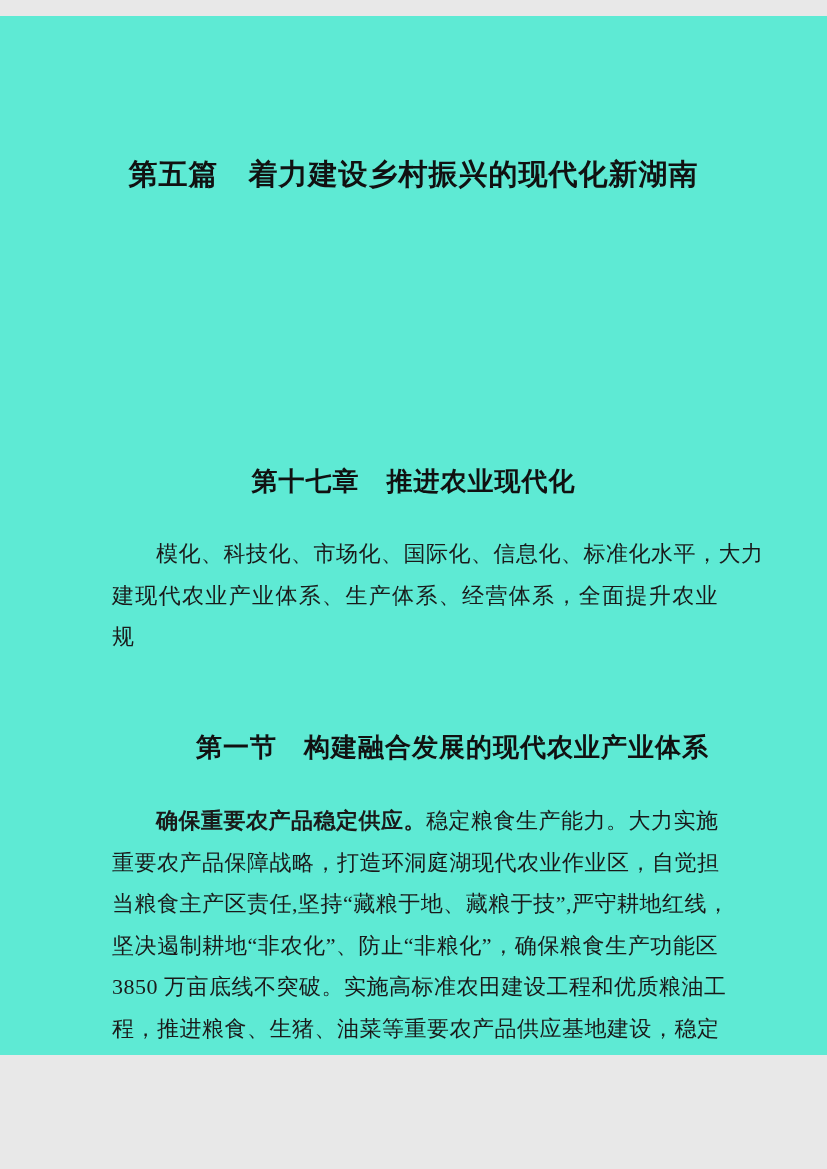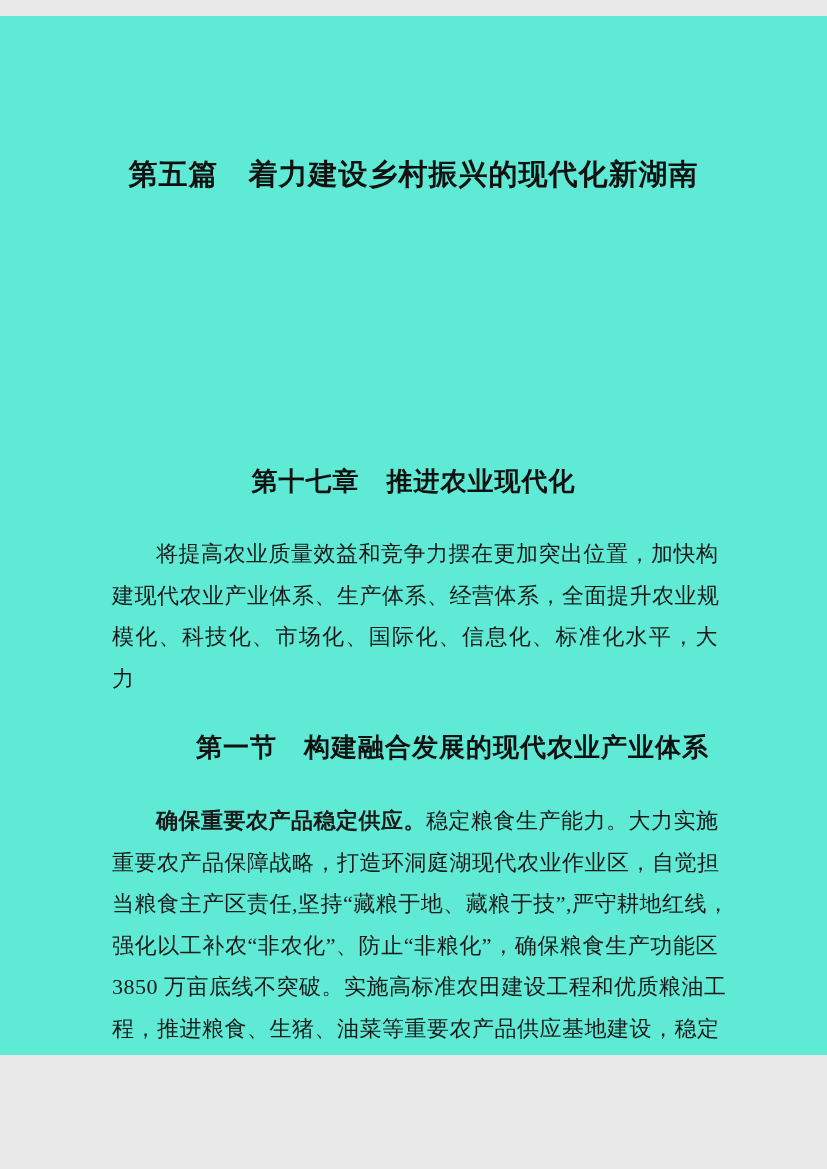--- a/index.html
+++ b/index.html
@@ -93,31 +93,30 @@
 <body>
 
 <div class="page">
 
   <div class="part-title">第五篇　着力建设乡村振兴的现代化新湖南</div>
 
 
   <div class="chapter-title">第十七章　推进农业现代化</div>
 
   <div class="para para-chapter indent-first">
-      <div class="tline">将提高农业质量效益和竞争力摆在更加突出位置，加快构</div>
+      <div class="tline">模化、科技化、市场化、国际化、信息化、标准化水平，大力</div>
       <div class="tline">建现代农业产业体系、生产体系、经营体系，全面提升农业规</div>
-      <div class="tline">模化、科技化、市场化、国际化、信息化、标准化水平，大力</div>
     </div>
 
   <div class="section-title">第一节　构建融合发展的现代农业产业体系</div>
 
   <div class="para para-section continues">
     <div class="lead-line"><span class="bold-lead">确保重要农产品稳定供应。</span><span>稳定粮食生产能力。大力实施</span></div>
   <div class="tline">重要农产品保障战略，打造环洞庭湖现代农业作业区，自觉担</div>
       <div class="tline">当粮食主产区责任,坚持“藏粮于地、藏粮于技”,严守耕地红线，</div>
-      <div class="tline">强化以工补农“非农化”、防止“非粮化”，确保粮食生产功能区</div>
+      <div class="tline">坚决遏制耕地“非农化”、防止“非粮化”，确保粮食生产功能区</div>
       <div class="tline">3850 万亩底线不突破。实施高标准农田建设工程和优质粮油工</div>
       <div class="tline">程，推进粮食、生猪、油菜等重要农产品供应基地建设，稳定</div>
     </div>
 
   <div class="footer">— 180 —</div>
 
 </div>
 
 </body></html>

